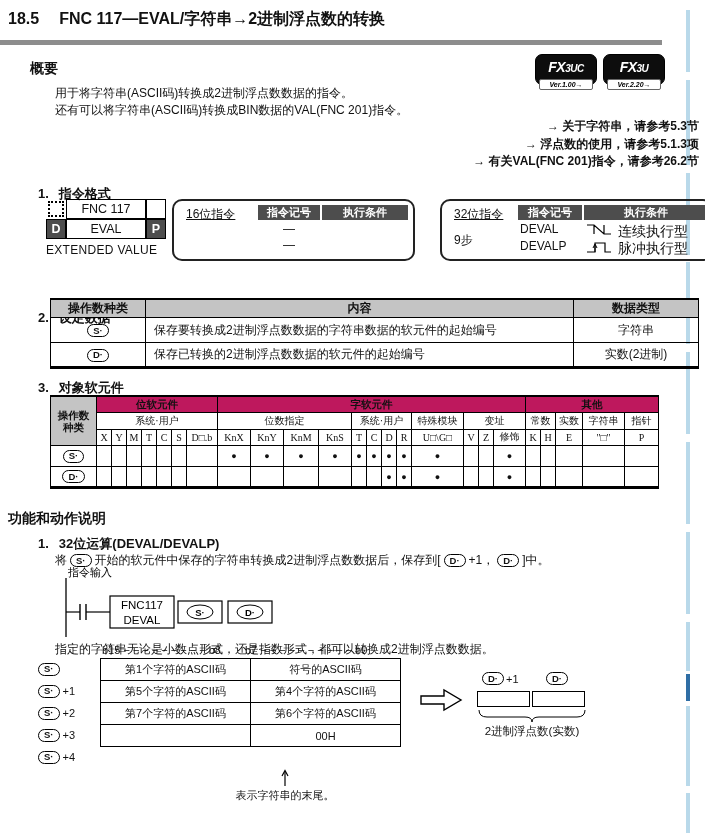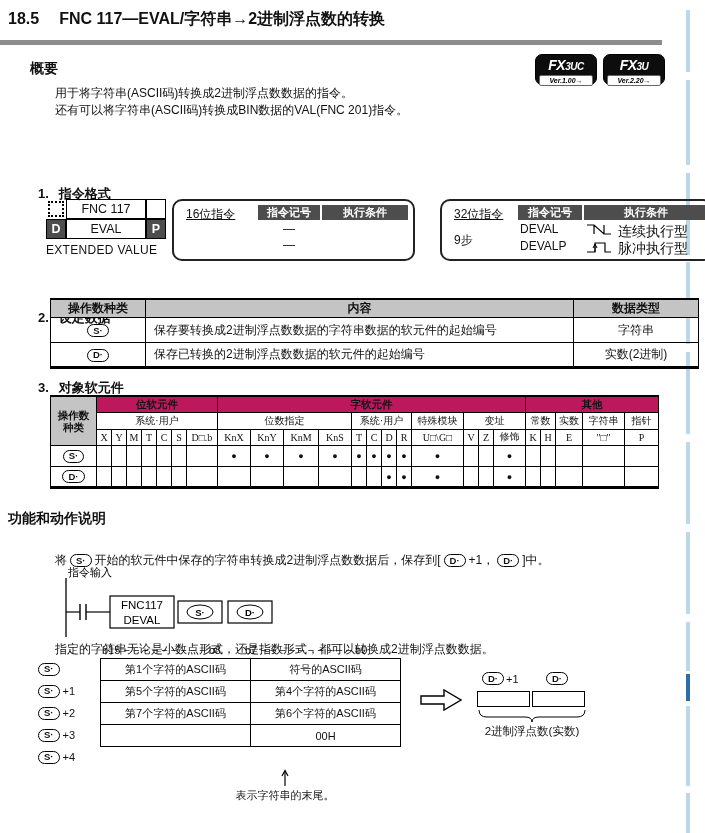--- a/index.html
+++ b/index.html
@@ -14,21 +14,21 @@
   .title-rule { left:0; top:40px; width:662px; height:5px; background:#8d8d8d; }
 
   
   .blueseg { left:686px; width:4px; background:#b9d9ea; }
   .blueseg.dark { background:#2f6ea5; }
 
   
   .badges { left:535px; top:54px; display:flex; gap:6px; }
   .badge { width:62px; height:31px; background:#0d0d0d; border-radius:7px; border:1px solid #000;
            display:flex; flex-direction:column; align-items:center; justify-content:space-between; padding:2px 3px 2px 3px; }
-  .badge .logo { color:#fff; font-style:italic; font-weight:bold; font-size:14px; line-height:16px; letter-spacing:-0.5px; }
+  .badge .logo { color:#fff; font-style:italic; font-weight:bold; font-size:14px; line-height:21px; letter-spacing:-0.5px; }
   .badge .logo .model { font-size:10px; }
   .badge .ver { background:#fff; color:#000; border:1px solid #666; font-size:7px; line-height:9px;
                 font-style:italic; font-weight:bold; width:100%; text-align:center; border-radius:2px; }
 
   .h-big { font-size:14px; font-weight:bold; }
   .h-sub { font-size:13px; font-weight:bold; }
   .h-sub .num { margin-right:10px; }
 
   .ov-lines { left:55px; top:85px; font-size:12px; line-height:17px; }
   .refs { right:6px; top:118px; text-align:right; font-size:12px; font-weight:bold; line-height:17.5px; }
@@ -127,20 +127,25 @@
     <div class="badge">
       <div class="logo"><span>FX</span><span class="model">3U</span></div>
       <div class="ver">Ver.2.20→</div>
     </div>
   </div>
 
   <div class="abs h-big" style="left:30px;top:60px;">概要</div>
   <div class="abs ov-lines">
     <div>用于将字符串(ASCII码)转换成2进制浮点数数据的指令。</div>
     <div>还有可以将字符串(ASCII码)转换成BIN数据的VAL(FNC 201)指令。</div>
+  </div>
+  <div class="abs refs">
+    <div>→ 关于字符串，请参考5.3节</div>
+    <div>→ 浮点数的使用，请参考5.1.3项</div>
+    <div>→ 有关VAL(FNC 201)指令，请参考26.2节</div>
   </div>
 
   <div class="abs h-sub" style="left:38px;top:185px;">
     <span class="num">1.</span><span>指令格式</span>
   </div>
 
   <div class="abs instr-grid">
     <div class="c-dot"></div>
     <div class="c-fnc">FNC 117</div>
     <div class="c-empty"></div>
@@ -330,20 +335,23 @@
       <td></td>
           <td></td>
           <td></td>
           <td></td>
           <td></td>
     </tr>
   </tbody>
     </table>
 
   <div class="abs h-big" style="left:8px;top:510px;">功能和动作说明</div>
+  <div class="abs h-sub" style="left:38px;top:535px;">
+    <span class="num">1.</span><span>32位运算(DEVAL/DEVALP)</span>
+  </div>
   <div class="abs func-desc">
     <span>将</span>
     <span class="oval">S·</span>
     <span>开始的软元件中保存的字符串转换成2进制浮点数数据后，保存到[</span>
     <span class="oval">D·</span>
     <span>+1，</span>
     <span class="oval">D·</span>
     <span>]中。</span>
   </div>
 

